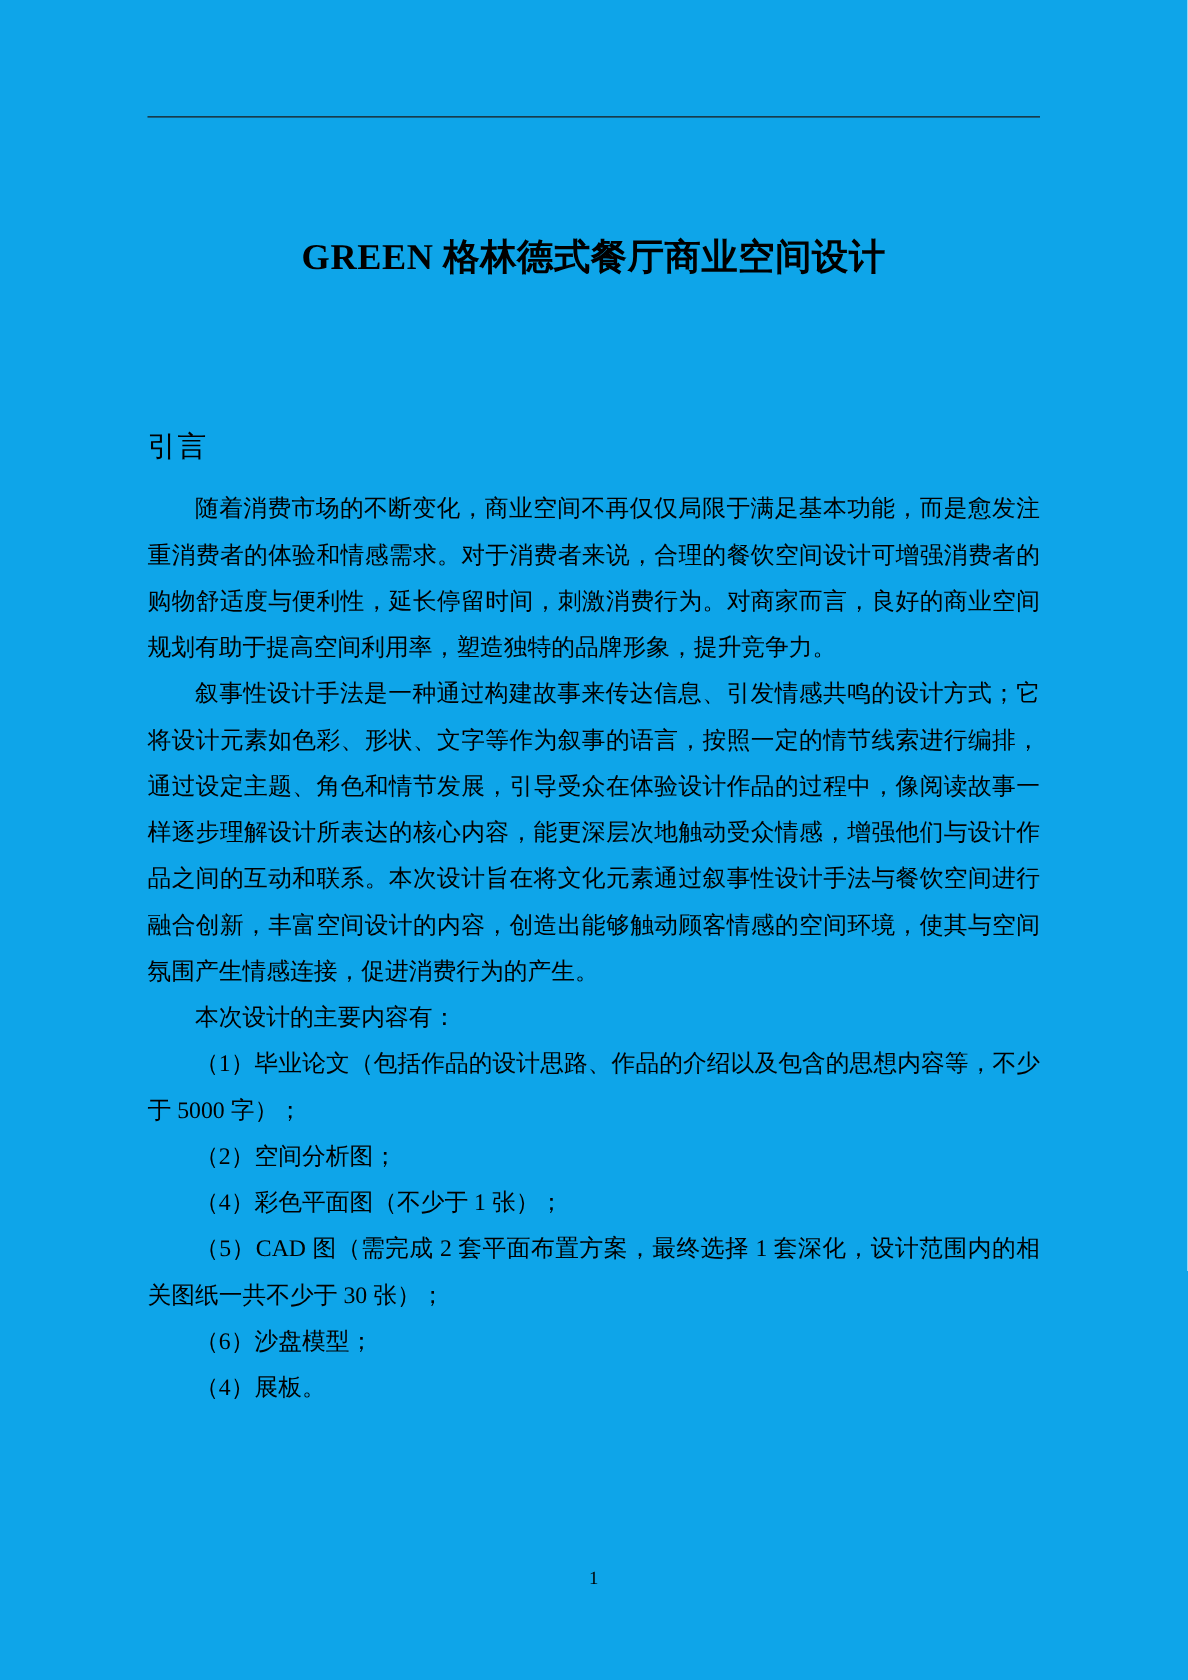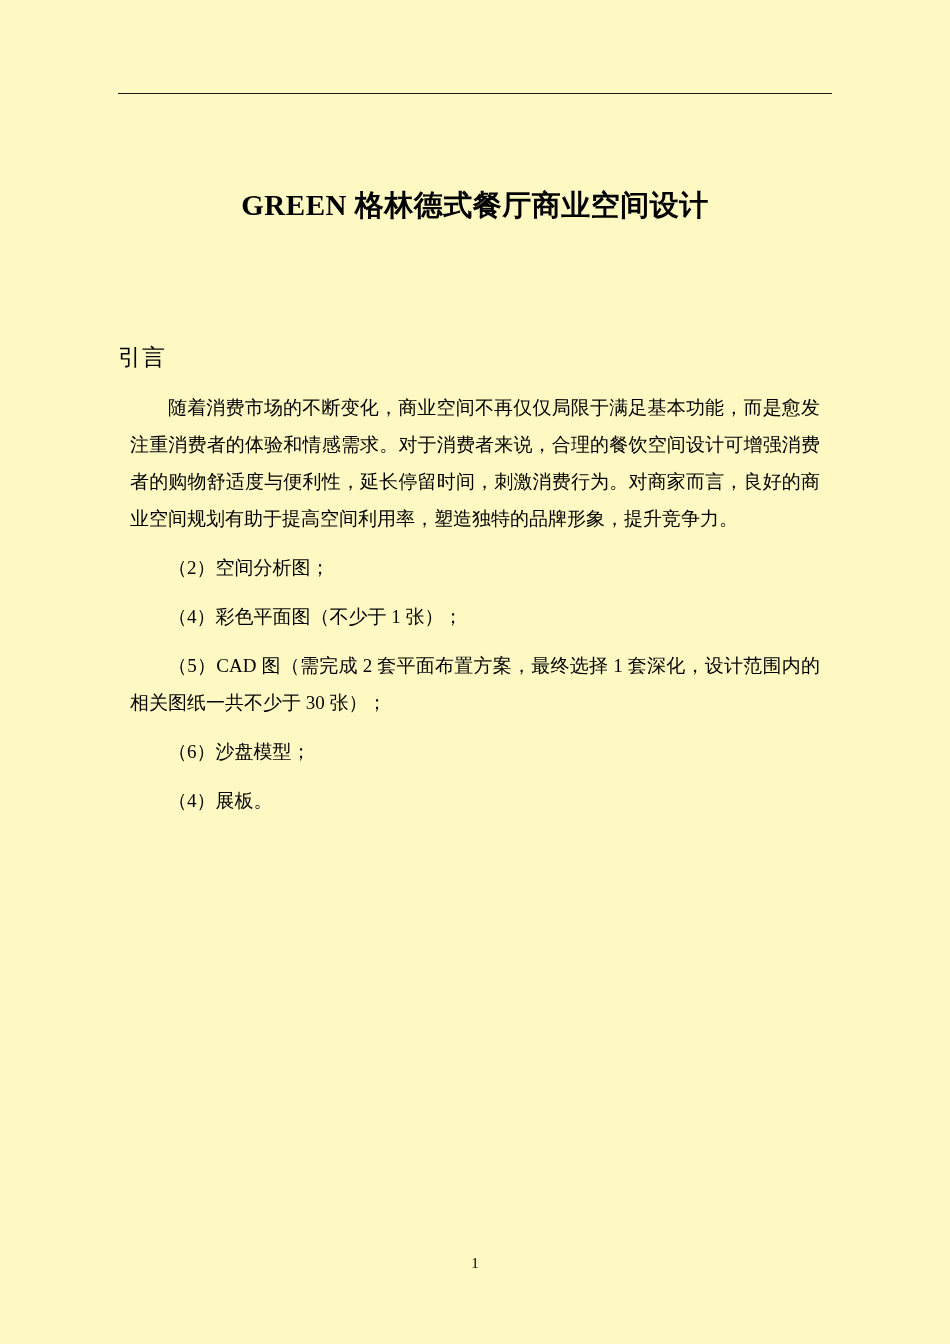--- a/index.html
+++ b/index.html
@@ -5,21 +5,21 @@
   html, body {
     margin: 0;
     padding: 0;
     background: #ffffff;
   }
   .page {
     position: relative;
     width: 950px;
     height: 1344px;
     margin: 0 auto;
-    background: #fef9c3;
+    background: #0ea5e9;
     color: #000000;
     font-family: "Liberation Serif", "DejaVu Serif", serif;
     overflow: hidden;
   }
   .header-rule {
     position: absolute;
     top: 93px;
     left: 118px;
     width: 714px;
     border-top: 1.5px solid #1a1a1a;
@@ -38,21 +38,21 @@
   }
   .section-heading {
     margin: 0;
     margin-top: 116px;
     font-size: 23px;
     font-weight: normal;
     font-family: "Liberation Sans", "DejaVu Sans", sans-serif;
     letter-spacing: 1px;
   }
   .body-para {
-    margin: 12px;
+    margin: 0;
     margin-top: 0;
     font-size: 19px;
     line-height: 37px;
     text-align: justify;
     text-indent: 2em;
     word-break: break-all;
   }
   .body-para.first {
     margin-top: 16px;
   }
@@ -74,22 +74,25 @@
   <div class="header-rule"></div>
 
   <div class="content">
 
     <h1 class="doc-title">GREEN 格林德式餐厅商业空间设计</h1>
 
     <h2 class="section-heading">引言</h2>
 
     <p class="body-para first">随着消费市场的不断变化，商业空间不再仅仅局限于满足基本功能，而是愈发注重消费者的体验和情感需求。对于消费者来说，合理的餐饮空间设计可增强消费者的购物舒适度与便利性，延长停留时间，刺激消费行为。对商家而言，良好的商业空间规划有助于提高空间利用率，塑造独特的品牌形象，提升竞争力。</p>
 
+    <p class="body-para">叙事性设计手法是一种通过构建故事来传达信息、引发情感共鸣的设计方式；它将设计元素如色彩、形状、文字等作为叙事的语言，按照一定的情节线索进行编排，通过设定主题、角色和情节发展，引导受众在体验设计作品的过程中，像阅读故事一样逐步理解设计所表达的核心内容，能更深层次地触动受众情感，增强他们与设计作品之间的互动和联系。本次设计旨在将文化元素通过叙事性设计手法与餐饮空间进行融合创新，丰富空间设计的内容，创造出能够触动顾客情感的空间环境，使其与空间氛围产生情感连接，促进消费行为的产生。</p>
 
+    <p class="body-para">本次设计的主要内容有：</p>
 
+    <p class="body-para">（1）毕业论文（包括作品的设计思路、作品的介绍以及包含的思想内容等，不少于 5000 字）；</p>
 
     <p class="body-para">（2）空间分析图；</p>
 
 
     <p class="body-para">（4）彩色平面图（不少于 1 张）；</p>
 
     <p class="body-para">（5）CAD 图（需完成 2 套平面布置方案，最终选择 1 套深化，设计范围内的相关图纸一共不少于 30 张）；</p>
 
     <p class="body-para">（6）沙盘模型；</p>
 

